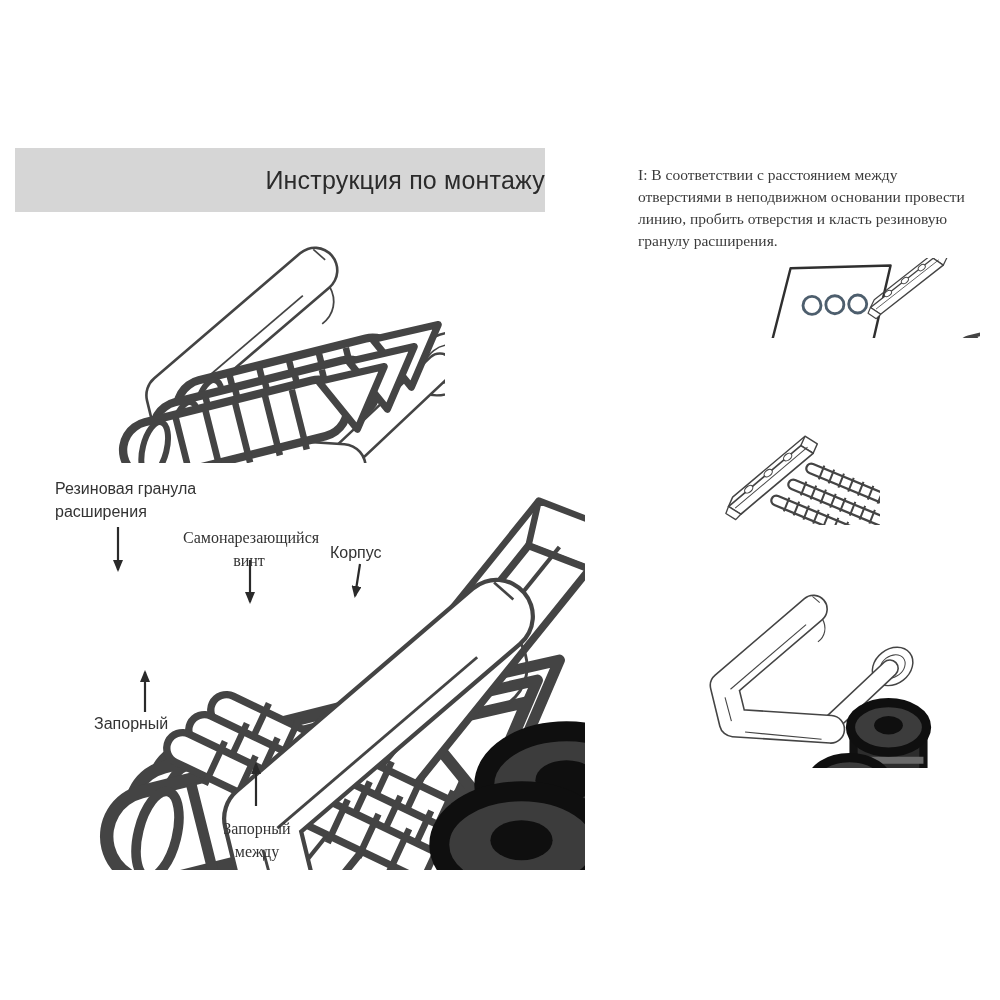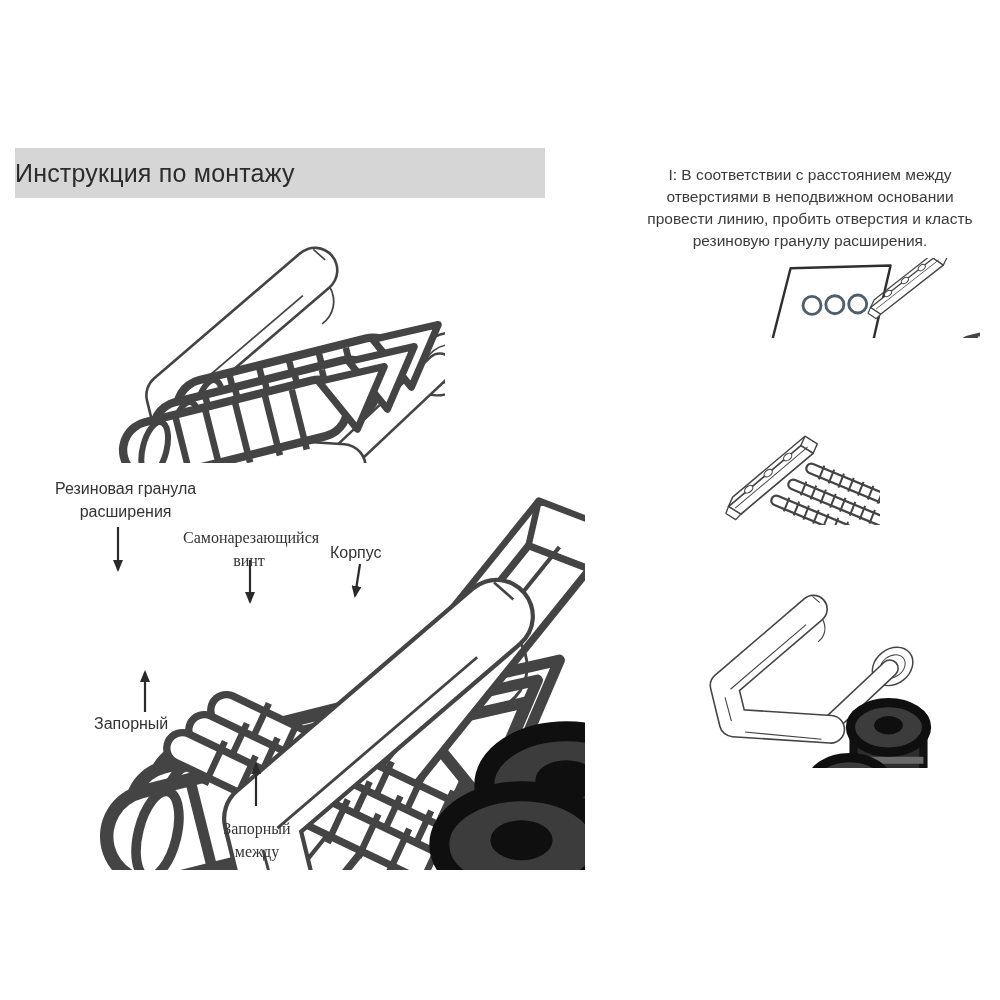--- a/index.html
+++ b/index.html
@@ -7,33 +7,33 @@
     --line:#444444;
     --text:#3a3a3a;
     --hole:#4d5e6d;
   }
   html,body{margin:0;padding:0;background:#ffffff;}
   .page{
     position:relative;width:1000px;height:1000px;background:#fff;overflow:hidden;
     font-family:"Liberation Sans",sans-serif;color:var(--text);
   }
   .header{
-    position:absolute;left:15px;top:148px;width:530px;height:50px;
-    background:var(--header_bg);display:flex;align-items:center;justify-content:flex-start;
+    position:absolute;left:15px;top:148px;width:530px;height:64px;
+    background:var(--header_bg);display:flex;align-items:center;justify-content:flex-end;
   }
   .header span{font-size:25px;color:#2b2b2b;letter-spacing:.2px;}
   .fig{position:absolute;}
   .part-label{
-    position:absolute;font-size:16px;line-height:23px;color:#333;white-space:pre-line;text-align:center;
+    position:absolute;font-size:16px;line-height:23px;color:#333;white-space:pre-line;
   }
   .part-label.center{text-align:center;font-family:Liberation Serif, serif;}
   .step-text{
     position:absolute;font-size:15.5px;line-height:22px;color:#3b3b3b;white-space:normal;
   }
-  .step-text.center{text-align:center;}
+  .step-text.center{font-family:Liberation Serif, serif;}
   svg *{vector-effect:none;}
   use,symbol{overflow:visible;}
 </style>
 </head>
 <body>
 
 <div class="page">
 
   <svg width="0" height="0" style="position:absolute" aria-hidden="true">
     <defs>

